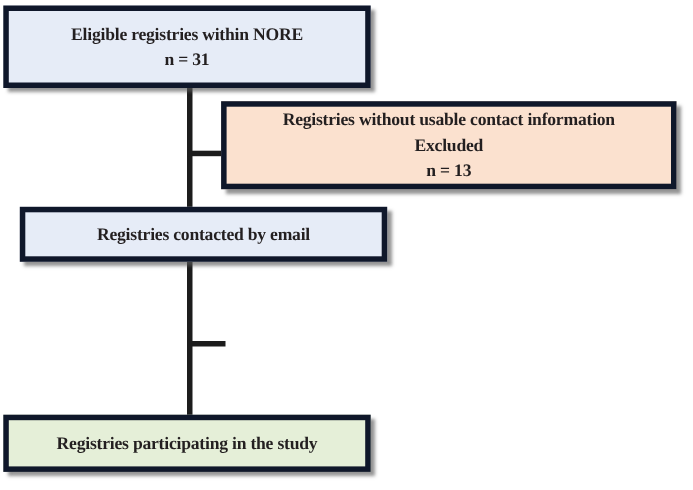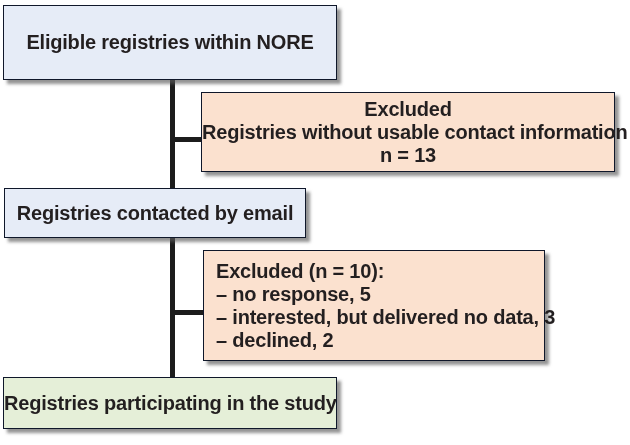--- a/index.html
+++ b/index.html
@@ -16,28 +16,29 @@
     overflow: hidden;
   }
   .connector {
     position: absolute;
     background: #1c1c1c;
     z-index: 1;
   }
   .box {
     position: absolute;
     box-sizing: border-box;
-    border: 1px solid #0f172a;
+    border: 5px solid #0f172a;
     box-shadow: 4px 4px 3px rgba(90, 90, 90, 0.65);
     z-index: 2;
     color: #231f20;
-    font-size: 20px;
+    font-size: 16px;
     font-weight: bold;
     line-height: 23px;
     letter-spacing: -0.2px;
+    font-family: Liberation Serif, serif;
   }
   .box.centered {
     text-align: center;
     display: flex;
     flex-direction: column;
     justify-content: center;
   }
   .box.leftalign {
     text-align: left;
     display: flex;
@@ -53,51 +54,46 @@
   .peach { background: #fbe1cf; }
   .green { background: #e5efd8; }
 
   
   #v-spine      { left: 170px; top: 75px;  width: 5px;  height: 305px; }
   #branch-1     { left: 170px; top: 137px; width: 33px; height: 5px; }
   #branch-2     { left: 170px; top: 310px; width: 35px; height: 5px; }
 
   #box-eligible      { left: 3px;   top: 5px;   width: 334px; height: 75px; }
   #box-excluded-1    { left: 201px; top: 92px;  width: 414px; height: 80px; }
-  #box-contacted     { left: 4px;   top: 188px; width: 302px; height: 50px; }
+  #box-contacted     { left: 18px;   top: 188px; width: 334px; height: 50px; }
   #box-excluded-2    { left: 203px; top: 250px; width: 342px; height: 111px; }
   #box-participating { left: 3px;   top: 377px; width: 334px; height: 52px; }
 </style>
 </head>
 <body>
 
 <div id="canvas">
 
   <div id="v-spine" class="connector"></div>
   <div id="branch-1" class="connector"></div>
   <div id="branch-2" class="connector"></div>
 
   <div id="box-eligible" class="box blue centered">
     <div class="line">Eligible registries within NORE</div>
+    <div class="line">n = 31</div>
   </div>
 
   <div id="box-excluded-1" class="box peach centered">
+    <div class="line">Registries without usable contact information</div>
     <div class="line">Excluded</div>
-    <div class="line">Registries without usable contact information</div>
     <div class="line">n = 13</div>
   </div>
 
   <div id="box-contacted" class="box blue centered">
     <div class="line">Registries contacted by email</div>
   </div>
 
-  <div id="box-excluded-2" class="box peach leftalign">
-    <div class="line">Excluded (n = 10):</div>
-    <div class="line">– no response, 5</div>
-    <div class="line">– interested, but delivered no data, 3</div>
-    <div class="line">– declined, 2</div>
-  </div>
 
   <div id="box-participating" class="box green centered">
     <div class="line">Registries participating in the study</div>
   </div>
 
 </div>
 
 </body></html>

